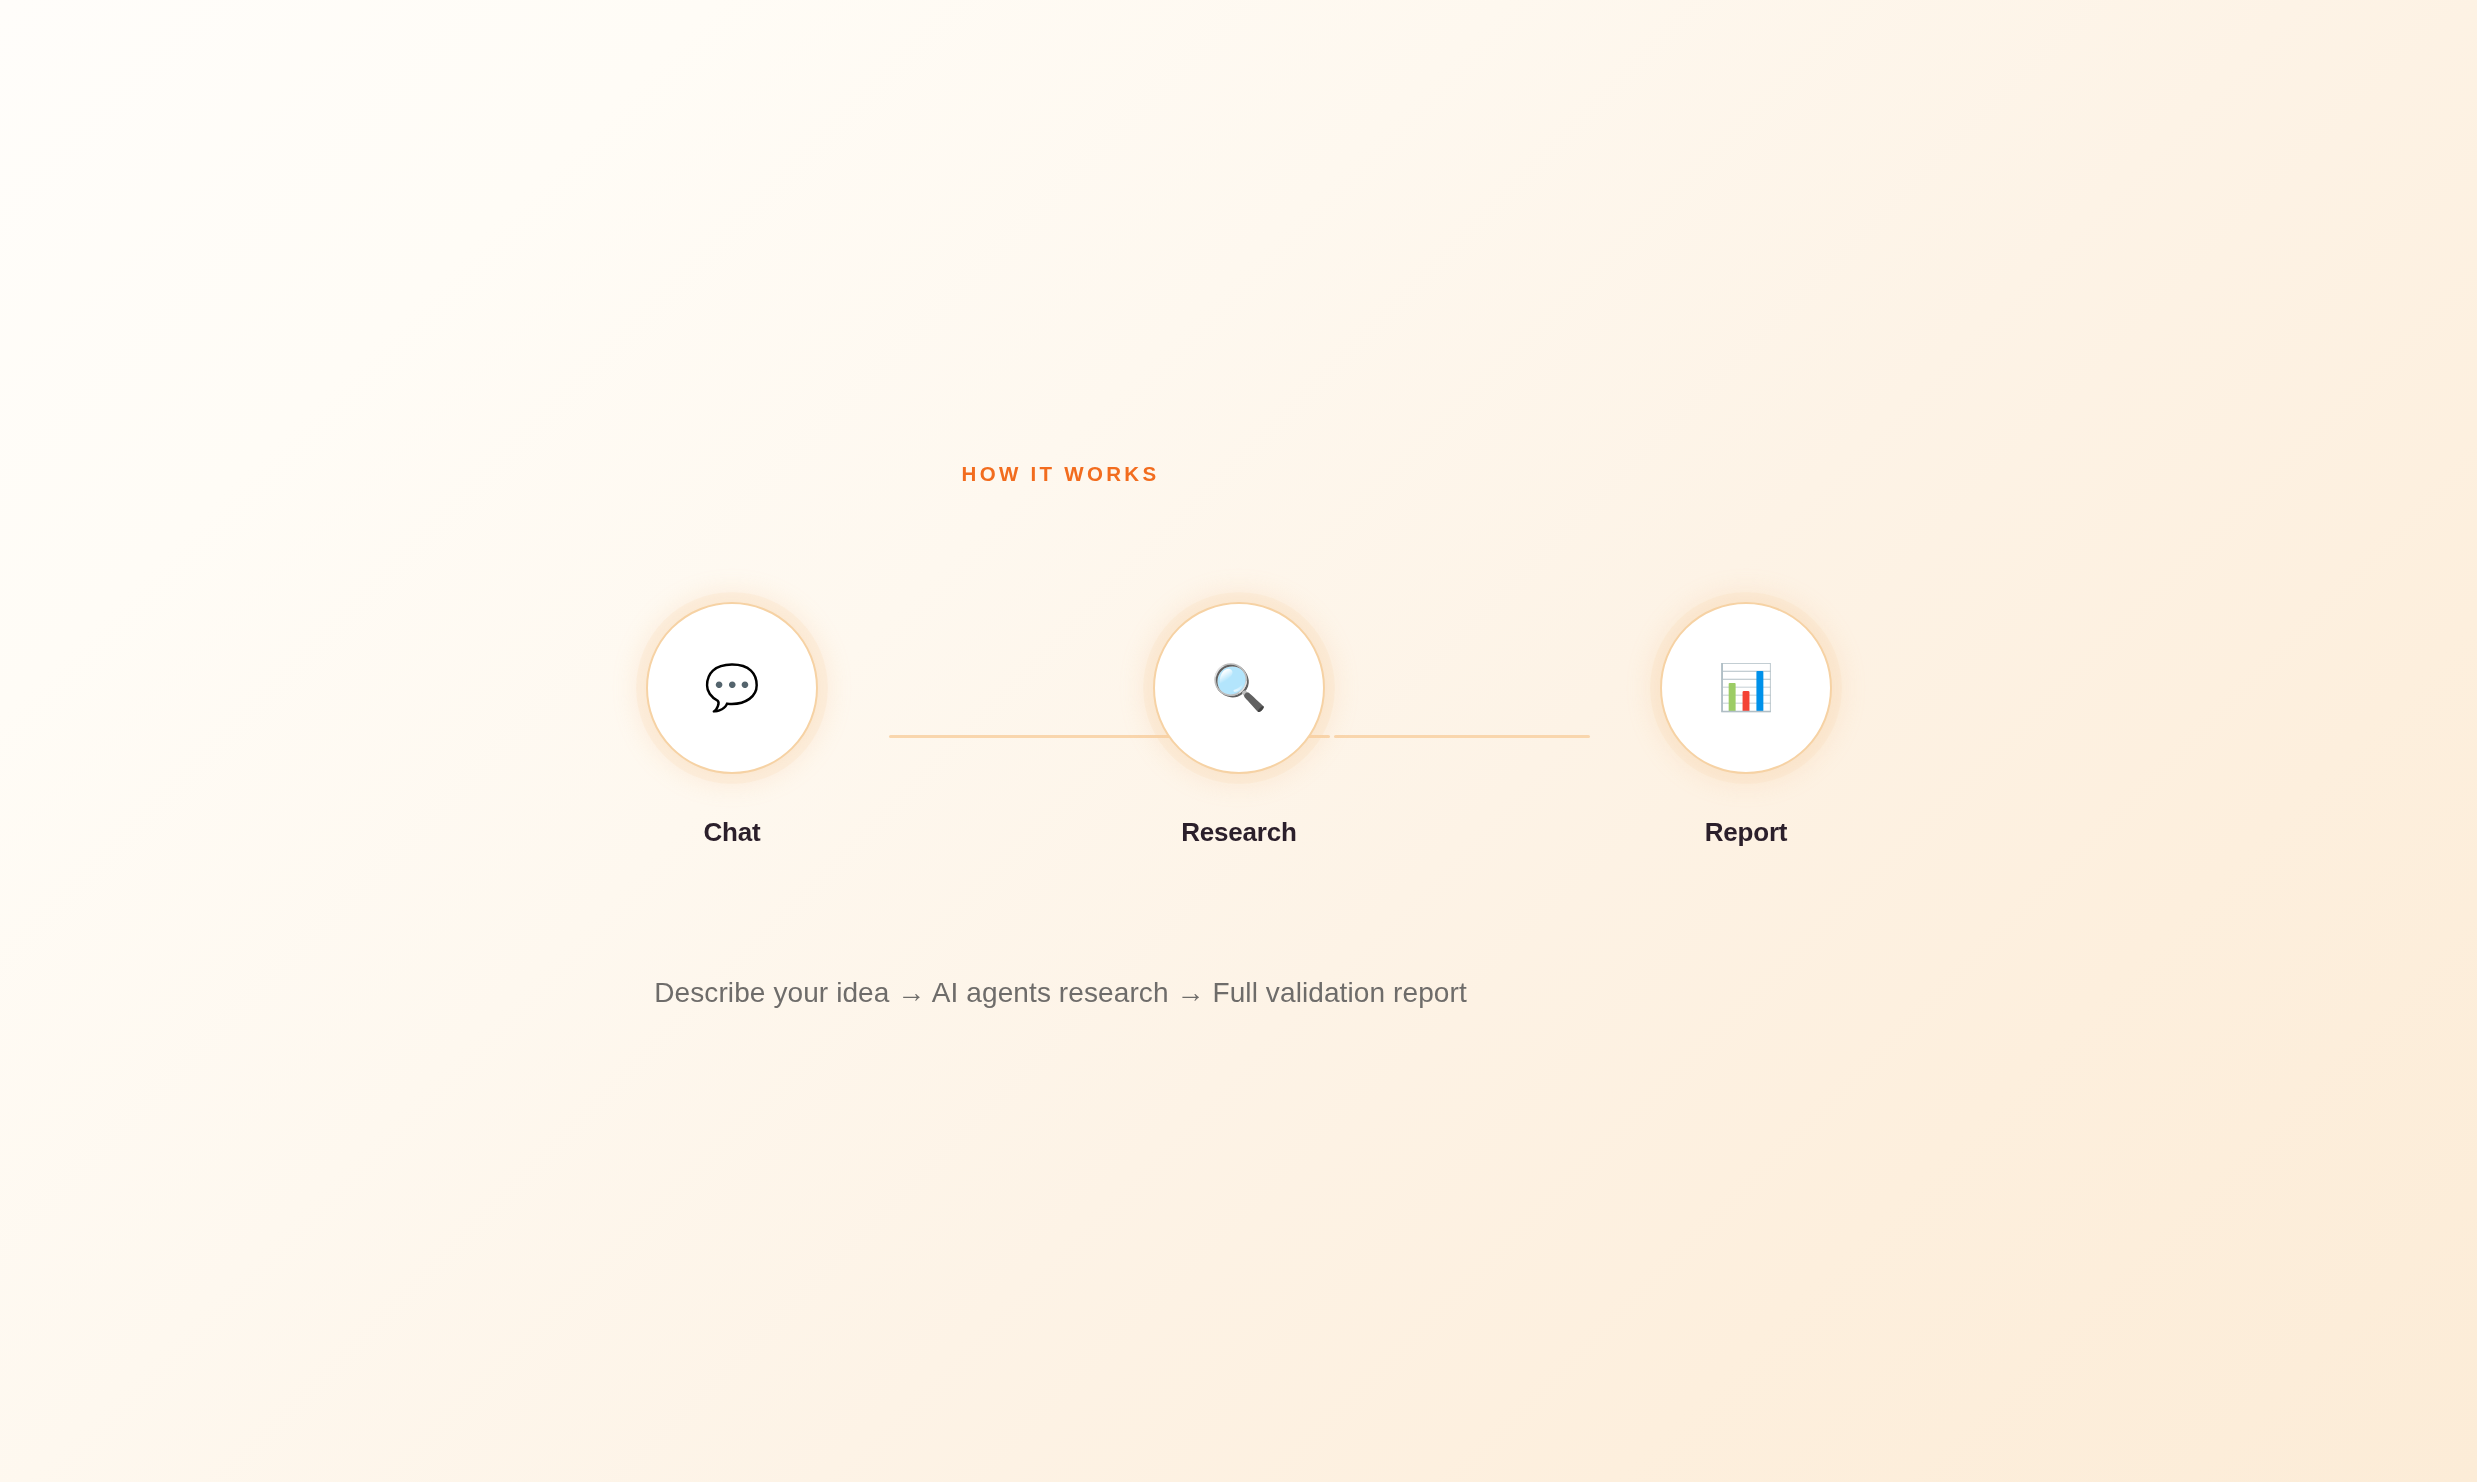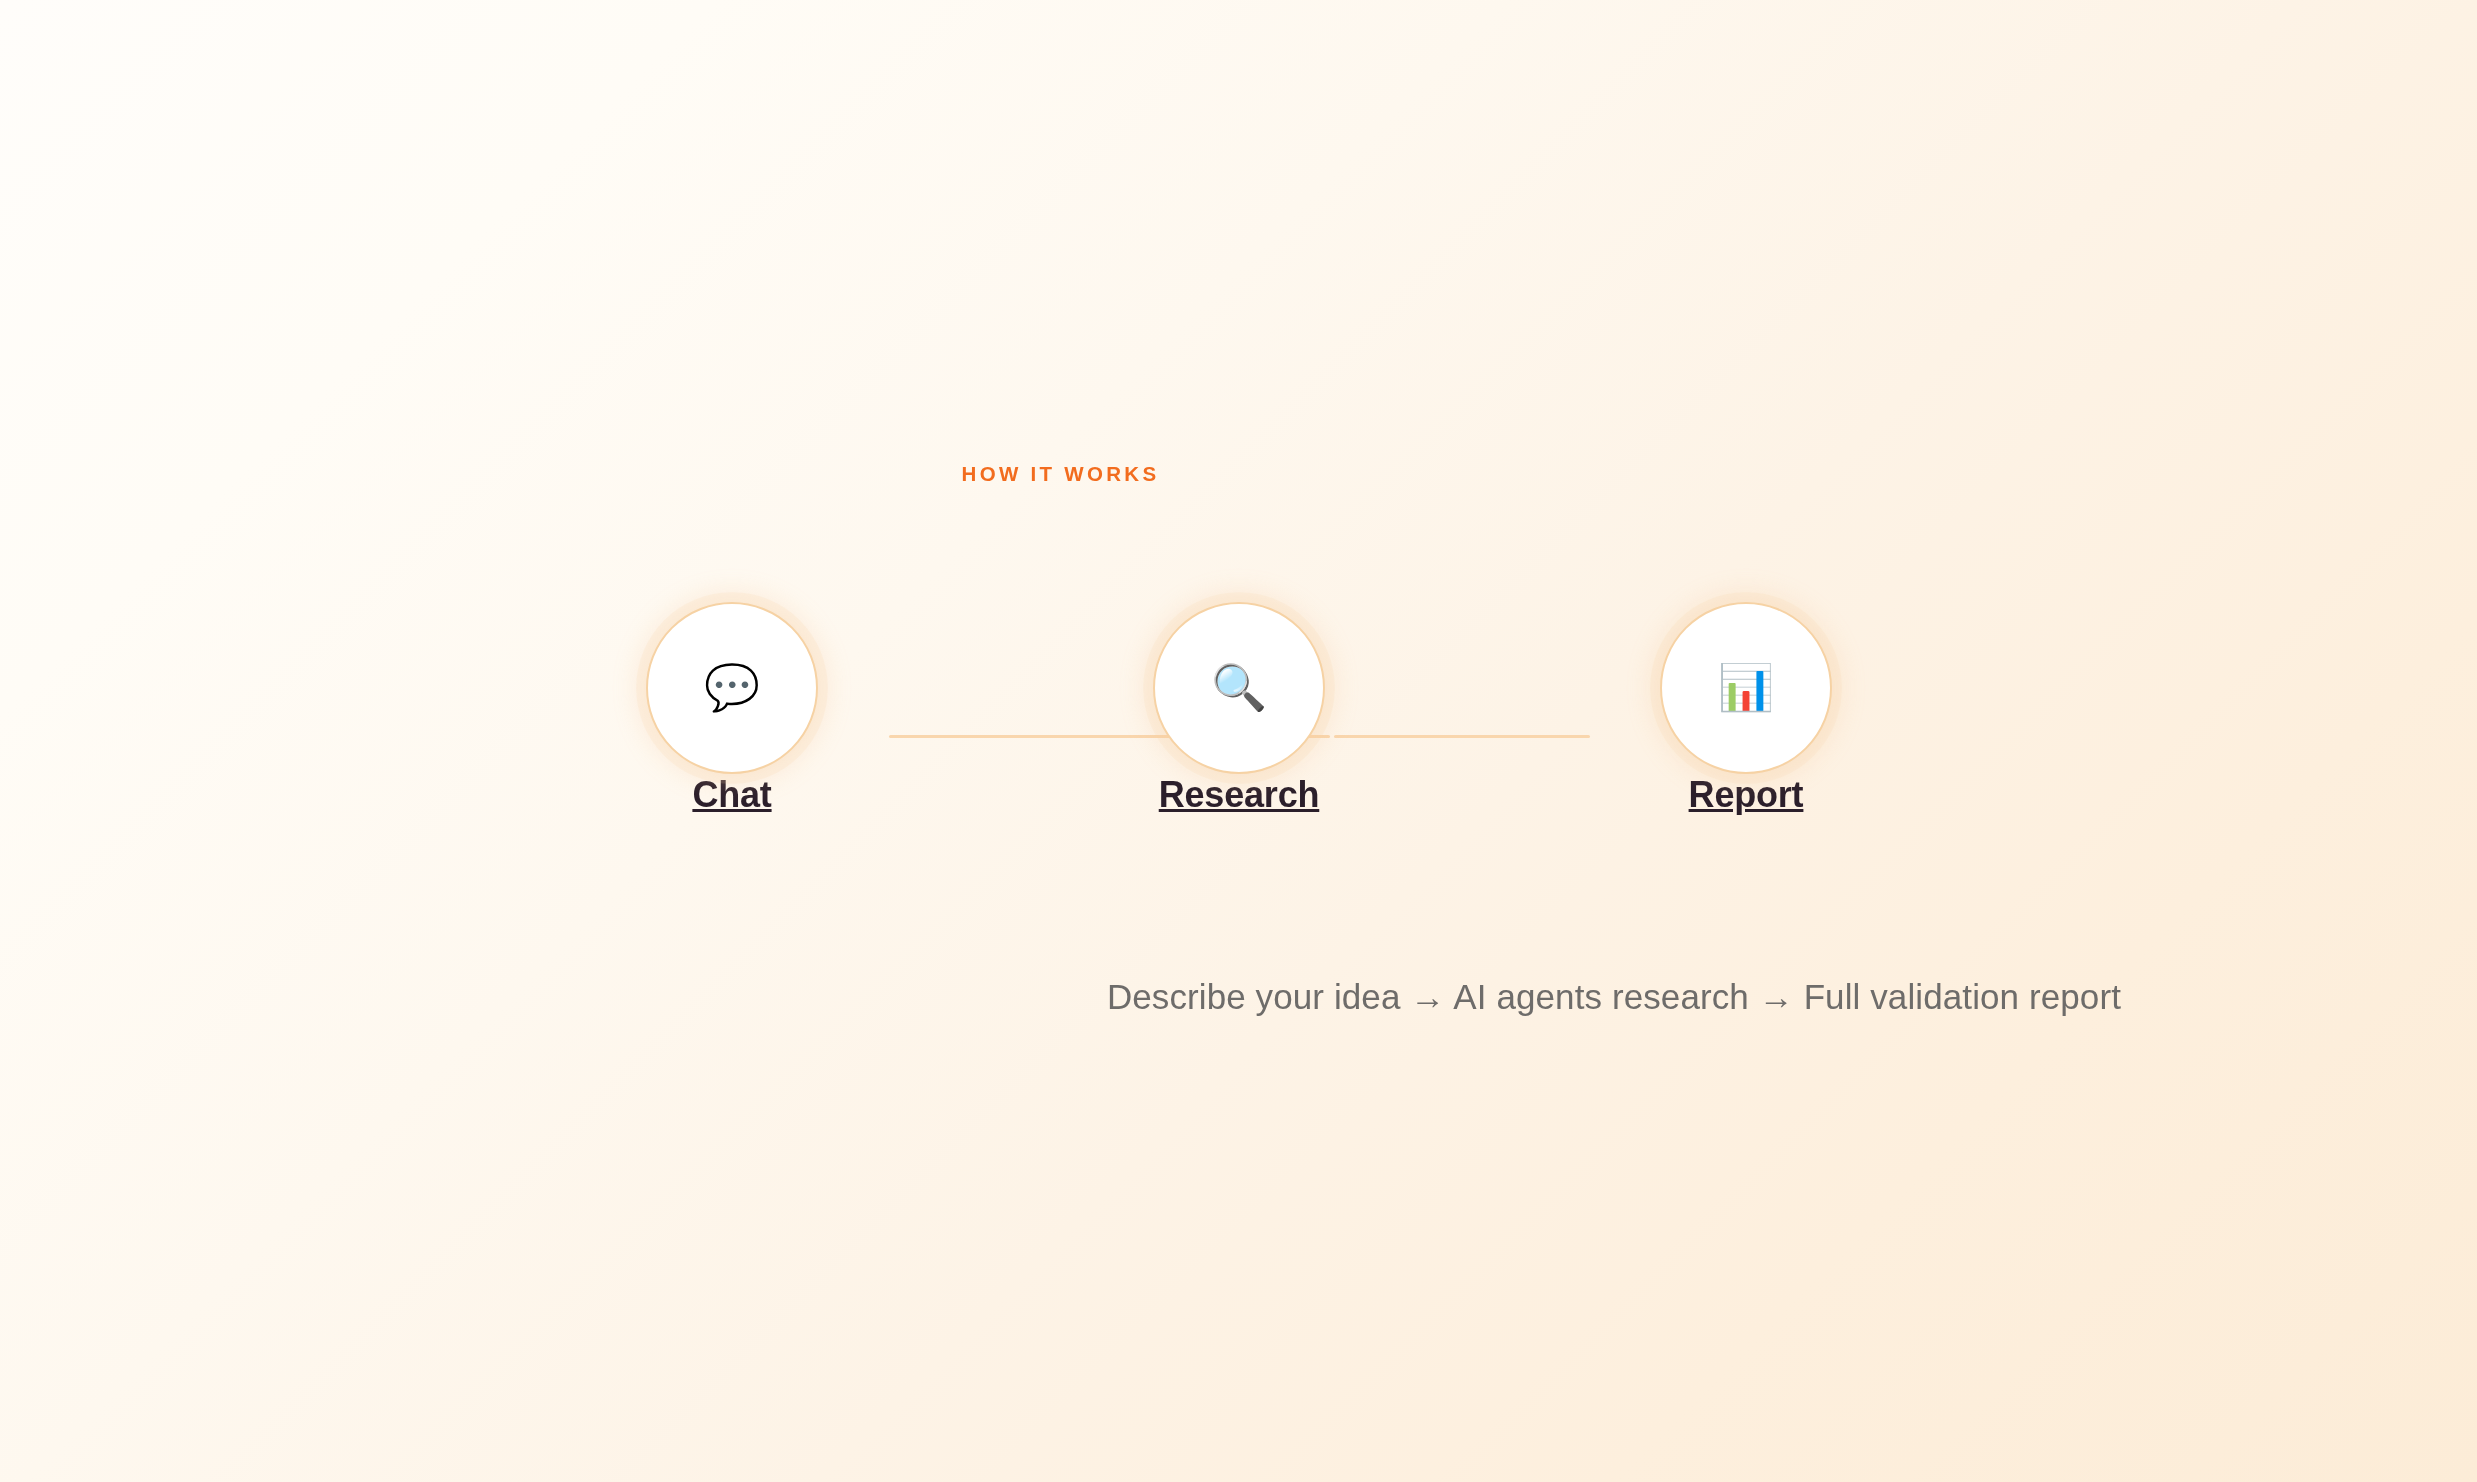--- a/index.html
+++ b/index.html
@@ -95,35 +95,35 @@
   }
 
   .bubble .emoji {
     font-size: 45px;
     line-height: 1;
     font-family: "DejaVu Sans", sans-serif;
     user-select: none;
   }
 
   .step-label {
-    font-size: 36px;
+    margin-top: 43px;
+    font-size: 26px;
     font-weight: bold;
     color: #2b1f2b;
     letter-spacing: -0.2px;
-    text-decoration: underline;
   }
 
   
   .caption {
     position: absolute;
     top: 977px;
     left: 0;
     width: 100%;
-    text-align: right;
-    font-size: 35px;
+    text-align: center;
+    font-size: 28px;
     color: #6e6c6a;
     font-weight: normal;
     letter-spacing: 0.1px;
   }
 </style>
 </head>
 <body>
 
 <div class="stage">
 

